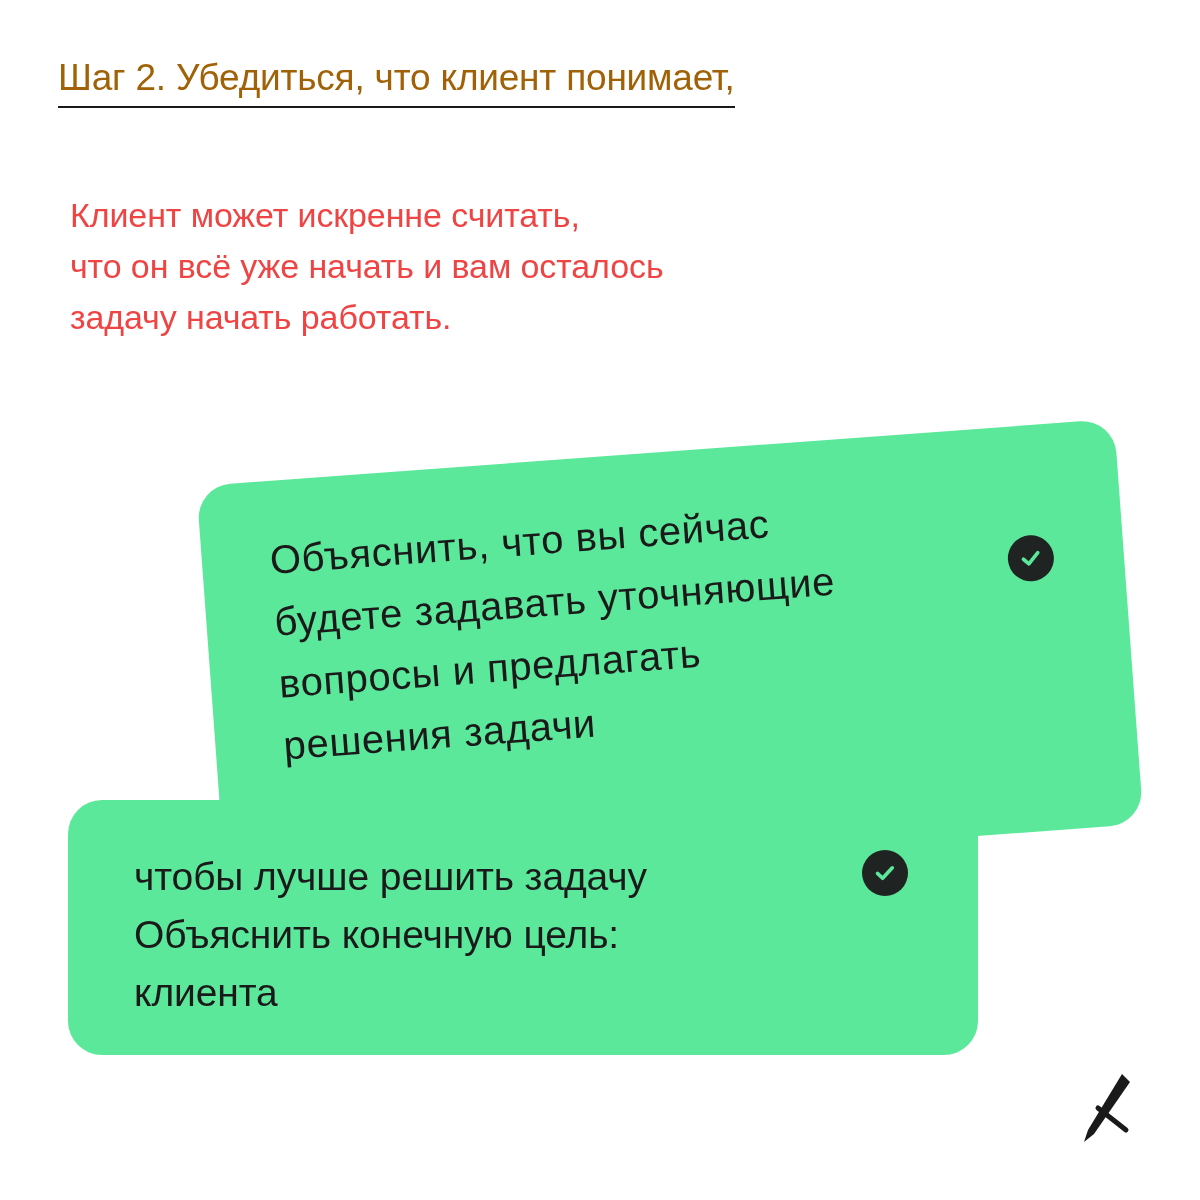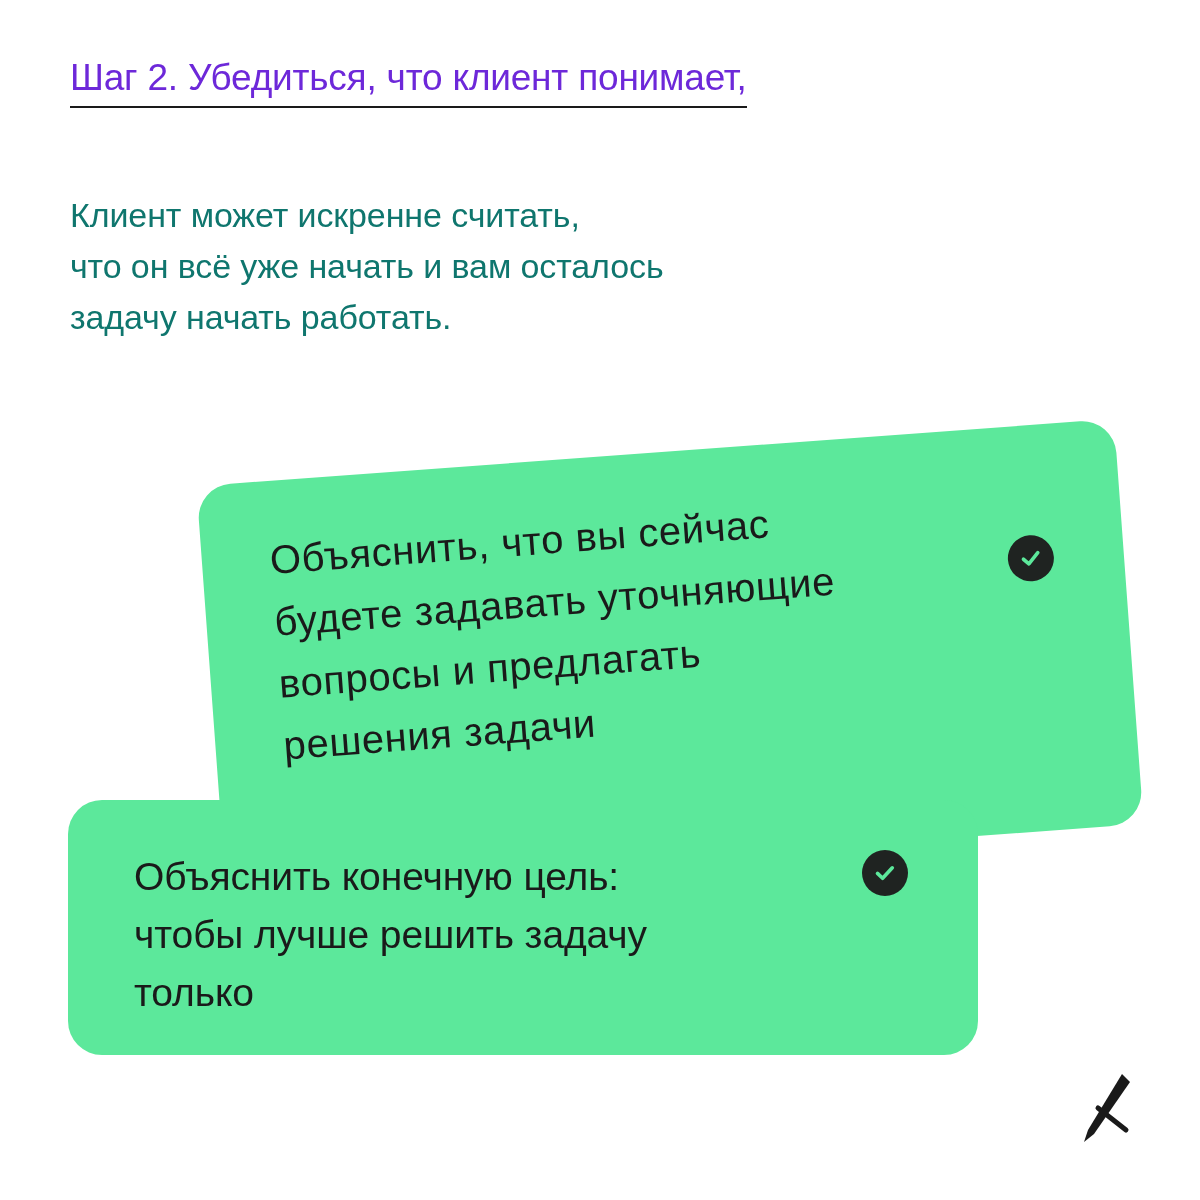--- a/index.html
+++ b/index.html
@@ -15,47 +15,47 @@
   .page {
     position: relative;
     width: 1200px;
     height: 1200px;
     background: #ffffff;
   }
 
   
   .heading {
     position: absolute;
-    left: 70px;
+    left: 58px;
     top: 52px;
     width: 900px;
     font-size: 37px;
     line-height: 52px;
-    color: #6d28d9;
+    color: #a16207;
     font-weight: 400;
     letter-spacing: -0.2px;
     text-align: center;
   }
   .heading .hl {
     display: block;
     width: fit-content;
     border-bottom: 2px solid #1a1a1a;
     padding-bottom: 2px;
     margin-bottom: 3px;
   }
 
   
   .lede {
     position: absolute;
     left: 70px;
     top: 190px;
     width: 920px;
     font-size: 34px;
     line-height: 51px;
-    color: #0f766e;
+    color: #ef4444;
     font-weight: 400;
     letter-spacing: -0.1px;
   }
   .lede span { display: block; }
 
   
   .card {
     position: absolute;
     background: #5ce89b;
     border-radius: 34px;
@@ -150,23 +150,23 @@
     </div>
     <div class="check">
       <svg width="26" height="26" viewBox="0 0 26 26" aria-hidden="true">
         <path d="M5.5 13.4 L10.6 18.3 L20.3 7.8" fill="none" stroke="#5CE89B" stroke-width="3.6" stroke-linecap="round" stroke-linejoin="round"></path>
       </svg>
     </div>
   </div>
 
   <div class="card card-bottom">
     <div class="card-text">
+      <span>чтобы лучше решить задачу</span>
       <span>Объяснить конечную цель:</span>
-      <span>чтобы лучше решить задачу</span>
-      <span>только</span>
+      <span>клиента</span>
     </div>
     <div class="check">
       <svg width="26" height="26" viewBox="0 0 26 26" aria-hidden="true">
         <path d="M5.5 13.4 L10.6 18.3 L20.3 7.8" fill="none" stroke="#5CE89B" stroke-width="3.6" stroke-linecap="round" stroke-linejoin="round"></path>
       </svg>
     </div>
   </div>
 
   <div class="pen">
     <svg width="70" height="80" viewBox="0 0 70 80" aria-hidden="true">

